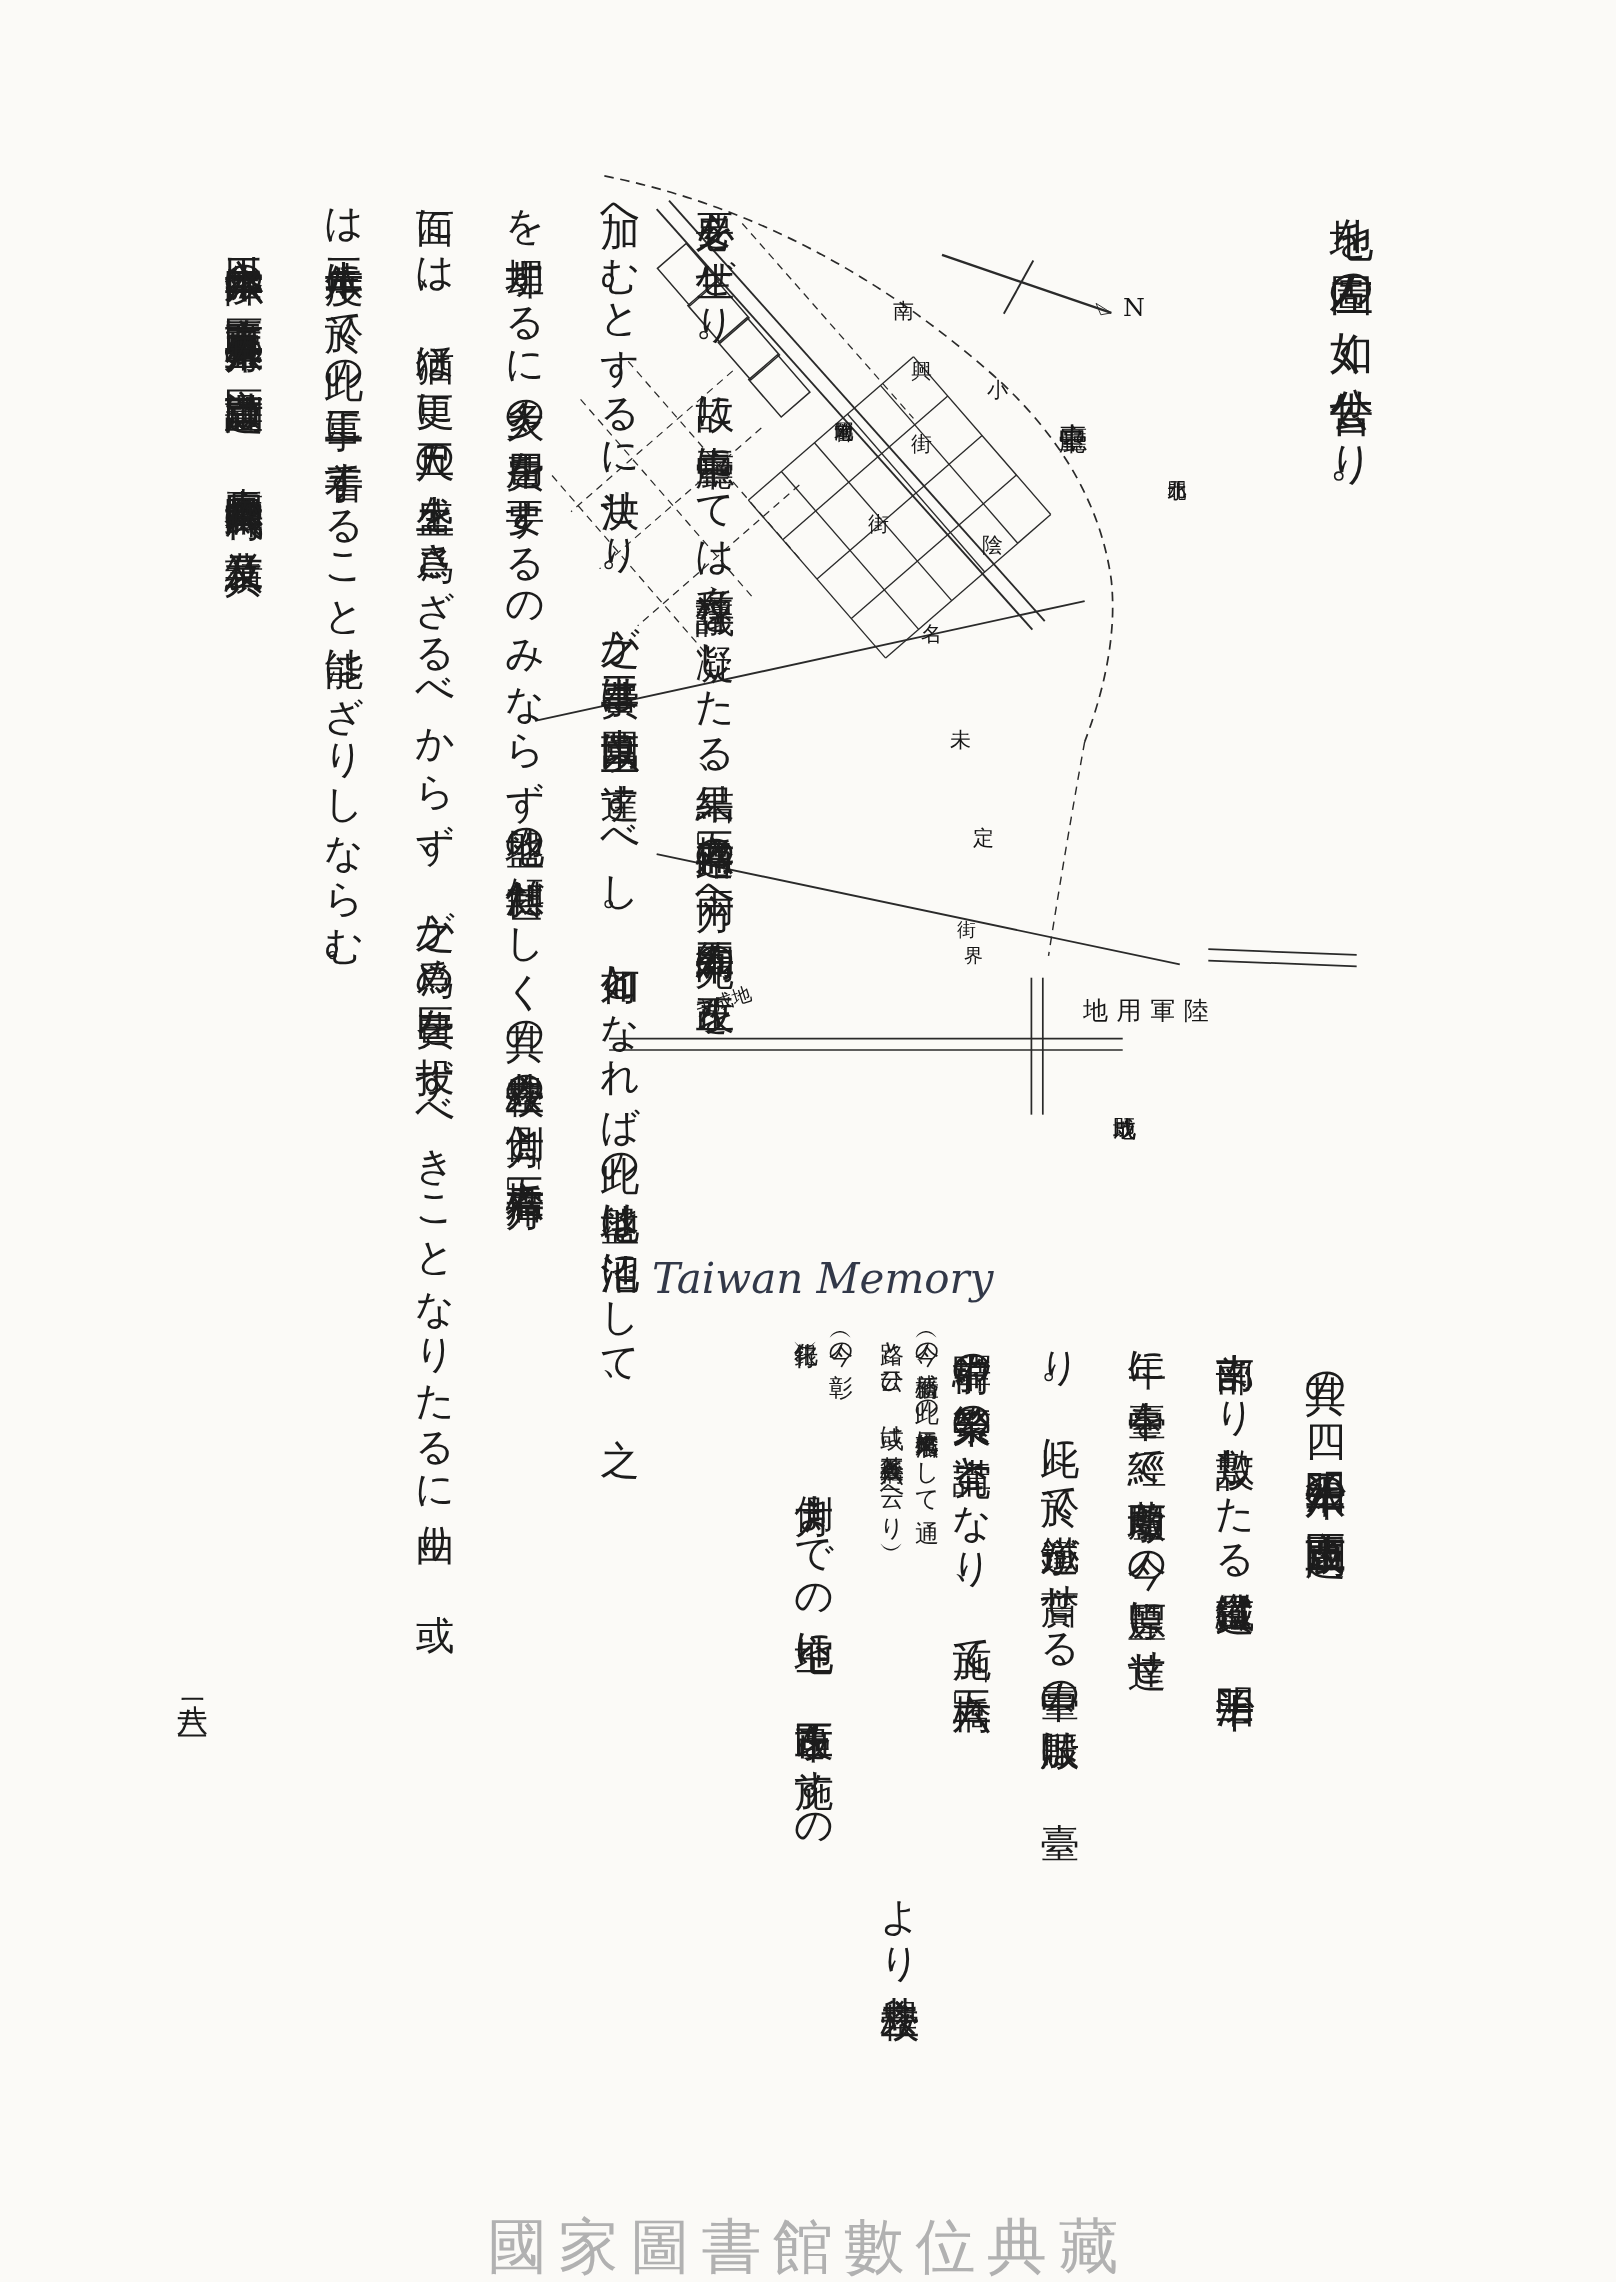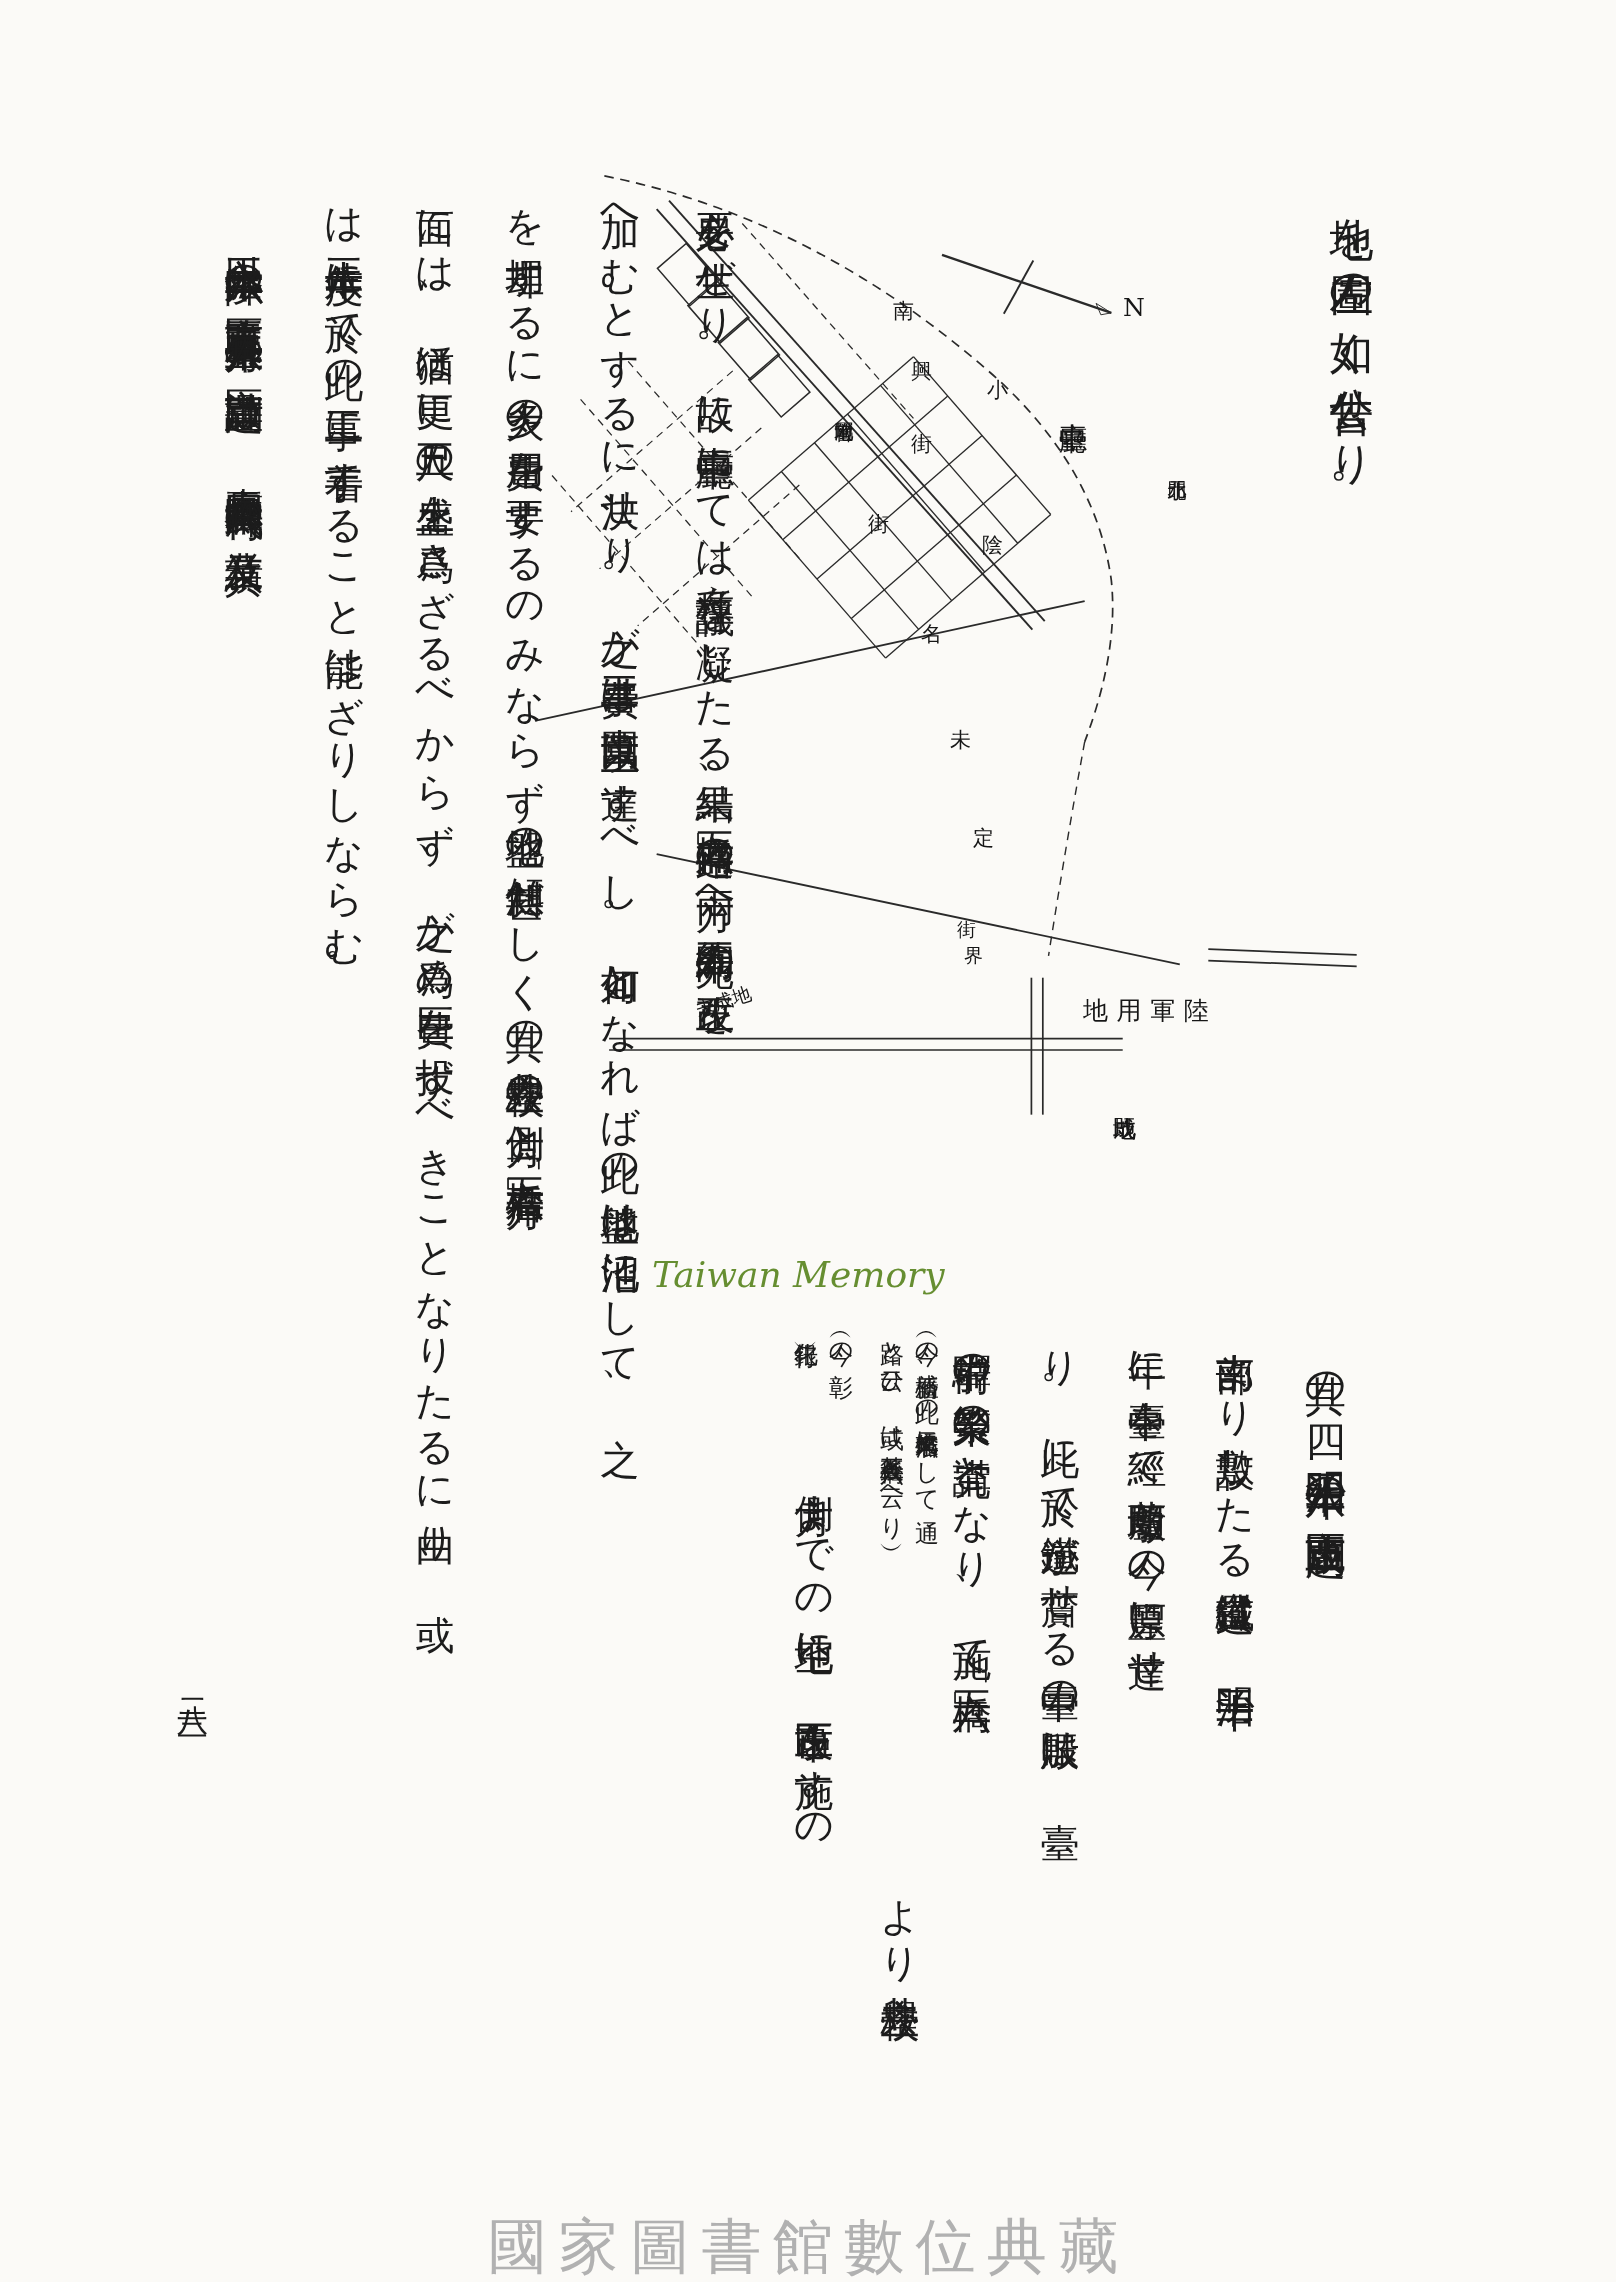--- a/index.html
+++ b/index.html
@@ -19,21 +19,21 @@
   .mlabel{ position:absolute; color:#161616; font-family:"DejaVu Serif",serif; }
   .mlabel.v{ writing-mode:vertical-rl; text-orientation:upright; line-height:1; }
   .rtl{ unicode-bidi:bidi-override; direction:rtl; letter-spacing:8.6px; }
   #watermark-kanji{
     position:absolute; left:516px; top:1084px; width:571px;
     font-size:139px; letter-spacing:7.6px; font-weight:bold;
     color:#9a9a9a; opacity:.72; z-index:1; font-family:"DejaVu Serif",serif;
   }
   #watermark-latin{
     position:absolute; left:652px; top:1254px;
-    font-size:36px; font-style:italic; color:#4d7c0f; opacity:.85; z-index:1;
+    font-size:42px; font-style:italic; color:#0f172a; opacity:.85; z-index:1;
     font-family:"DejaVu Serif",serif;
   }
   #footer-mark{
     position:absolute; left:50%; transform:translateX(-50%); top:2207px;
     font-size:60px; letter-spacing:11.4px; color:#b1b1b1;
     font-family:"DejaVu Sans", sans-serif;
   }
   #page-number{ left:177px; top:1676px; font-size:31px; letter-spacing:5.7px;}
   #map-figure{ position:absolute; left:514px; top:133px; width:856px; height:1075px; z-index:2;}
   svg line, svg path, svg rect{ stroke:#2a2a2a; fill:none; }

